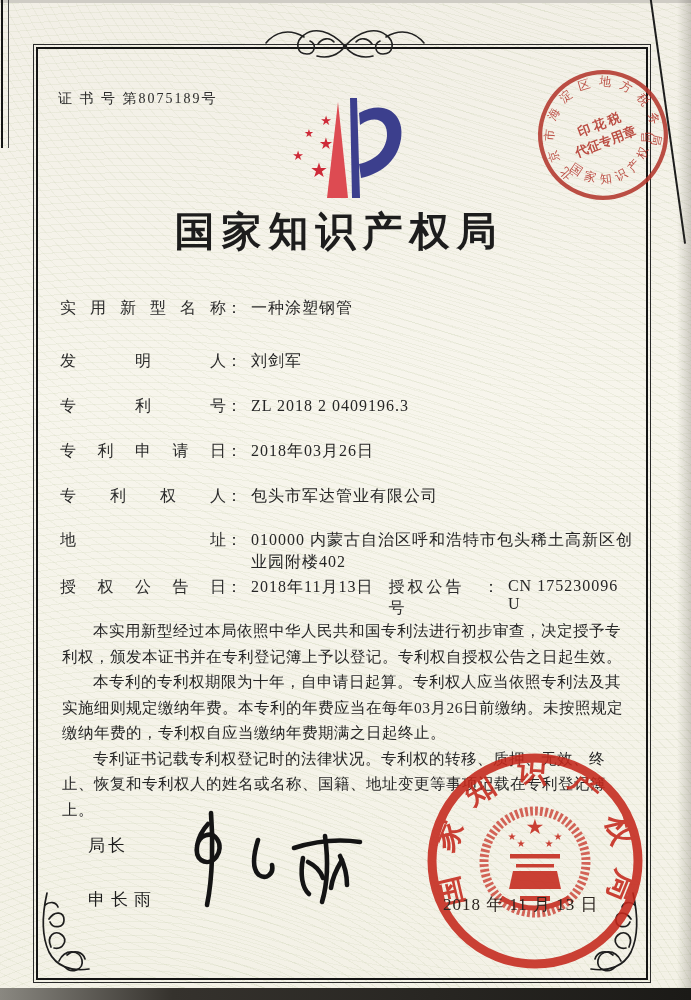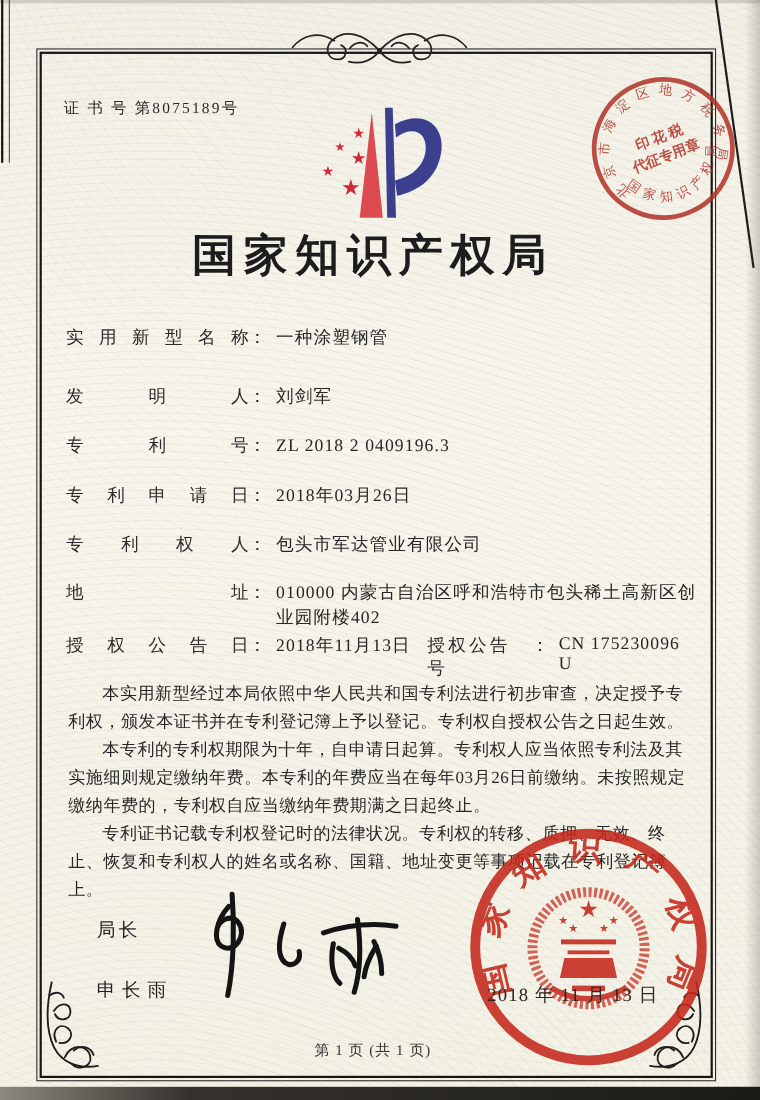--- a/index.html
+++ b/index.html
@@ -226,20 +226,19 @@
     <text font-size="12.5" fill="#b23228" letter-spacing="8.5">
       <textPath href="#taxTop" startOffset="2">北京市海淀区地方税务局</textPath>
     </text>
     <text x="80" y="73" font-size="13.5" fill="#b23228" text-anchor="middle" font-weight="600">印 花 税</text>
     <text x="80" y="92" font-size="13.5" fill="#b23228" text-anchor="middle" font-weight="600">代征专用章</text>
     <text font-size="12.5" fill="#b23228" letter-spacing="5.5">
       <textPath href="#taxBottom" startOffset="4">国家知识产权局</textPath>
     </text>
   </svg>
 
-  <div class="footer">第 1 页 (共 1 页)</div>
 
   <div class="strip-top"></div>
   <div class="edge-top-left"></div>
   <div class="edge-right-diag"></div>
   <div class="shade-right"></div>
   <div class="band-bottom"></div>
 </div>
 
 </body></html>

